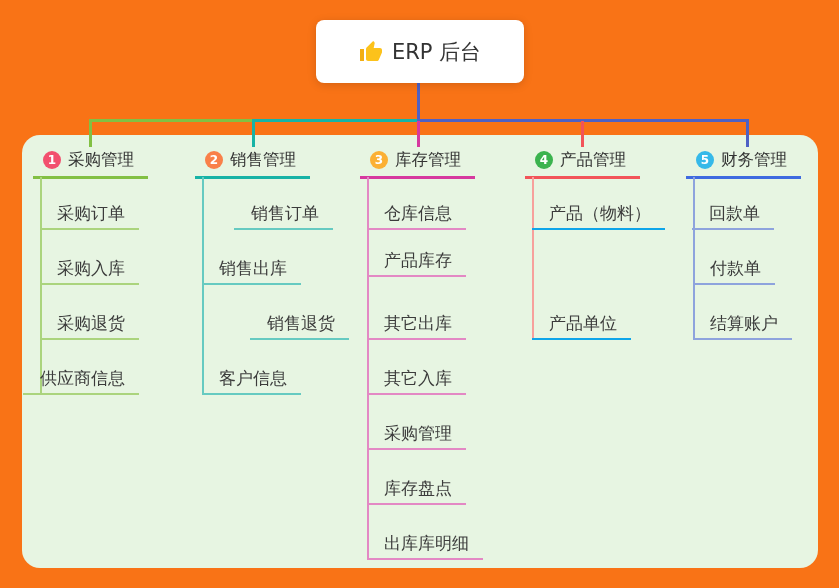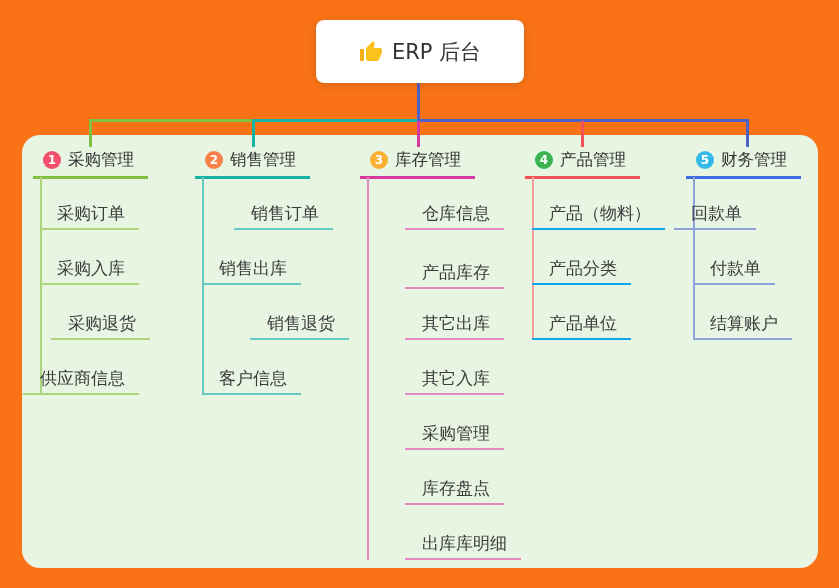--- a/index.html
+++ b/index.html
@@ -52,21 +52,21 @@
   .vline{position:absolute;width:2px;}
   .vl1{background:#abd47d;} .vl2{background:#66cac1;} .vl3{background:#e388c4;}
   .vl4{background:#f7a09c;} .vl5{background:#8ea3dd;}
   .child{
     position:absolute;white-space:nowrap;
     font-size:17px;line-height:16px;color:#3b3b3b;
     padding:0 14px 7px 17px;
   }
   .ch1{border-bottom:2px solid #abd47d;}
   .ch2{border-bottom:2px solid #66cac1;}
-  .ch3{border-bottom:2px solid #e388c4;margin-left:38px;}
+  .ch3{border-bottom:2px solid #e388c4;}
   .ch4{border-bottom:2px solid #0ea5e9;}
   .ch5{border-bottom:2px solid #8ea3dd;}
   .thumb-svg{width:24px;height:24px;}
 </style>
 </head>
 <body>
 
 <div class="stage">
 
   <div class="panel"></div>
@@ -89,57 +89,56 @@
     <span>ERP 后台</span>
   </div>
 
   <div class="branch-header bh1" style="left:33px;">
     <span class="badge bg1">1</span>
     <span>采购管理</span>
   </div>
   <div class="vline vl1" style="left:40px;top:177px;height:218px;"></div>
   <div class="child ch1" style="left:40px;top:205px;">采购订单</div>
   <div class="child ch1" style="left:40px;top:260px;">采购入库</div>
-  <div class="child ch1" style="left:51px;top:315px;">采购退货</div>
+  <div class="child ch1" style="left:40px;top:315px;">采购退货</div>
   <div class="child ch1" style="left:23px;top:370px;">供应商信息</div>
 
   <div class="branch-header bh2" style="left:195px;">
     <span class="badge bg2">2</span>
     <span>销售管理</span>
   </div>
   <div class="vline vl2" style="left:202px;top:177px;height:218px;"></div>
   <div class="child ch2" style="left:202px;top:205px;margin-left:32px;">销售订单</div>
   <div class="child ch2" style="left:202px;top:260px;">销售出库</div>
   <div class="child ch2" style="left:202px;top:315px;margin-left:48px;">销售退货</div>
   <div class="child ch2" style="left:202px;top:370px;">客户信息</div>
 
   <div class="branch-header bh3" style="left:360px;">
     <span class="badge bg3">3</span>
     <span>库存管理</span>
   </div>
   <div class="vline vl3" style="left:367px;top:177px;height:383px;"></div>
   <div class="child ch3" style="left:367px;top:205px;">仓库信息</div>
-  <div class="child ch3" style="left:367px;top:264px;">产品库存</div>
+  <div class="child ch3" style="left:367px;top:252px;">产品库存</div>
   <div class="child ch3" style="left:367px;top:315px;">其它出库</div>
   <div class="child ch3" style="left:367px;top:370px;">其它入库</div>
   <div class="child ch3" style="left:367px;top:425px;">采购管理</div>
   <div class="child ch3" style="left:367px;top:480px;">库存盘点</div>
   <div class="child ch3" style="left:367px;top:535px;">出库库明细</div>
 
   <div class="branch-header bh4" style="left:525px;">
     <span class="badge bg4">4</span>
     <span>产品管理</span>
   </div>
   <div class="vline vl4" style="left:532px;top:177px;height:163px;"></div>
   <div class="child ch4" style="left:532px;top:205px;">产品（物料）</div>
-  <div class="child ch4" style="left:532px;top:260px;">产品分类</div>
   <div class="child ch4" style="left:532px;top:315px;">产品单位</div>
 
   <div class="branch-header bh5" style="left:686px;">
     <span class="badge bg5">5</span>
     <span>财务管理</span>
   </div>
   <div class="vline vl5" style="left:693px;top:177px;height:163px;"></div>
-  <div class="child ch5" style="left:674px;top:205px;text-align:center;">回款单</div>
+  <div class="child ch5" style="left:692px;top:205px;text-align:center;">回款单</div>
   <div class="child ch5" style="left:693px;top:260px;">付款单</div>
   <div class="child ch5" style="left:693px;top:315px;">结算账户</div>
 
 </div>
 
 </body></html>

